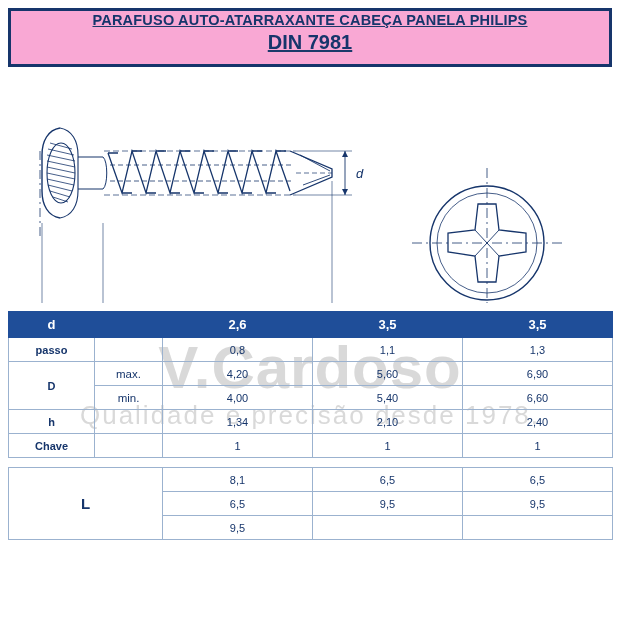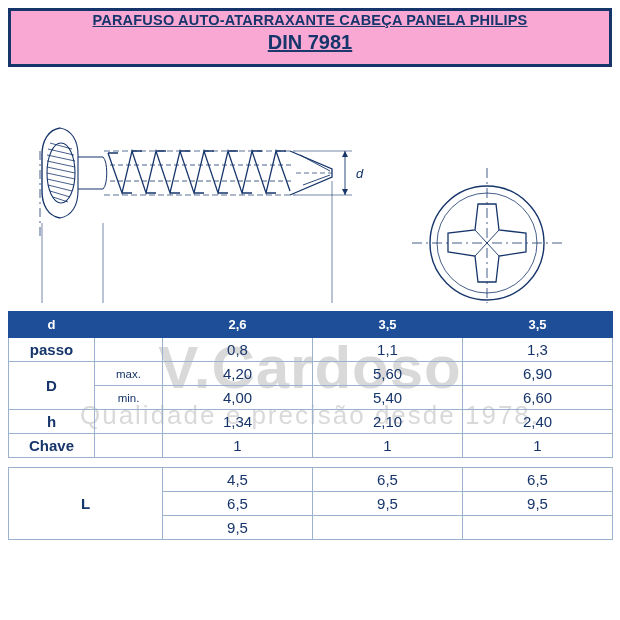--- a/index.html
+++ b/index.html
@@ -87,21 +87,21 @@
   }
   table {
     border-collapse: collapse;
     width: 604px;
     table-layout: fixed;
     background: transparent;
   }
   table td, table th {
     border: 1px solid #9bb2cf;
     height: 23px;
-    font-size: 15px;
+    font-size: 11px;
     text-align: center;
     color: #16356b;
     padding: 0;
   }
   .hdr-row th {
     background: #1f4e99;
     color: #ffffff;
     font-weight: bold;
     font-size: 13px;
     border: 1px solid #1f4e99;
@@ -290,21 +290,21 @@
     <table class="t2">
       <colgroup>
         <col style="width:154px">
         <col style="width:150px">
         <col style="width:150px">
         <col style="width:150px">
       </colgroup>
       <tbody>
         <tr>
           <td class="l-label" rowspan="3">L</td>
-          <td>4,5</td>
+          <td>8,1</td>
           <td>6,5</td>
           <td>6,5</td>
         </tr>
         <tr>
           <td>6,5</td>
           <td>9,5</td>
           <td>9,5</td>
         </tr>
         <tr>
           <td>9,5</td>

